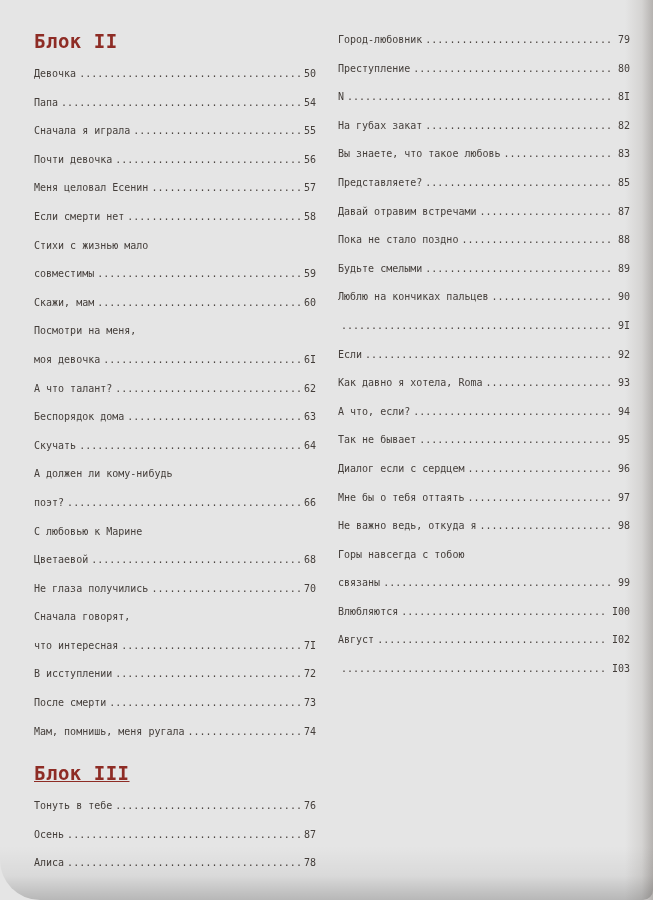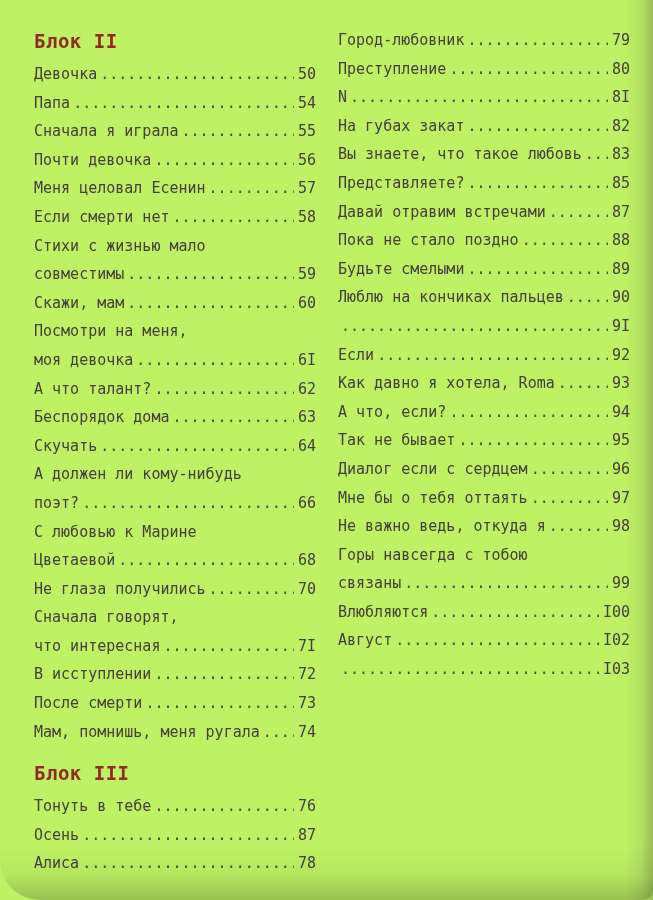--- a/index.html
+++ b/index.html
@@ -35,21 +35,21 @@
     line-height: 30px;
     margin: 0 0 4px 0;
     color: #8e2c25;
     letter-spacing: 0.5px;
   }
 
   .toc-entry { margin: 0; }
 
   .entry-line,
   .entry-row {
-    font-size: 15px;
+    font-size: 10px;
     line-height: 28.6px;
     white-space: nowrap;
   }
   .entry-row {
     display: flex;
     align-items: baseline;
   }
   .entry-title { flex: 0 0 auto; }
   .dots {
     flex: 1 1 auto;
@@ -85,21 +85,21 @@
       rgba(0,0,0,0) 0%,
       rgba(0,0,0,0.05) 55%,
       rgba(0,0,0,0.20) 100%);
     border-radius: 0 0 10px 40px;
     pointer-events: none;
   }
 </style>
 </head>
 <body>
 
-<div class="page" style="background: #bef264; color: rgb(68, 62, 58);">
+<div class="page" style="background: #e5e5e5; color: rgb(68, 62, 58);">
   <div class="columns">
     <div class="column-left" id="col-left">
         <div class="section">
           <div class="section-heading" style="color: rgb(142, 44, 37);">Блок II</div>
           <div class="toc-entry">
             <div class="entry-row">
               <span class="entry-title">Девочка</span>
               <span class="dots"></span>
               <span class="entry-page">50</span>
             </div>
@@ -230,21 +230,21 @@
           </div>
           <div class="toc-entry">
             <div class="entry-row">
               <span class="entry-title">Мам, помнишь, меня ругала</span>
               <span class="dots"></span>
               <span class="entry-page">74</span>
             </div>
           </div>
         </div>
         <div class="section">
-          <div class="section-heading" style="color: rgb(142, 44, 37);">Блок III</div>
+          <div class="section-heading" style="color: rgb(142, 44, 37); text-decoration: underline;">Блок III</div>
           <div class="toc-entry">
             <div class="entry-row">
               <span class="entry-title">Тонуть в тебе</span>
               <span class="dots"></span>
               <span class="entry-page">76</span>
             </div>
           </div>
           <div class="toc-entry">
             <div class="entry-row">
               <span class="entry-title">Осень</span>

